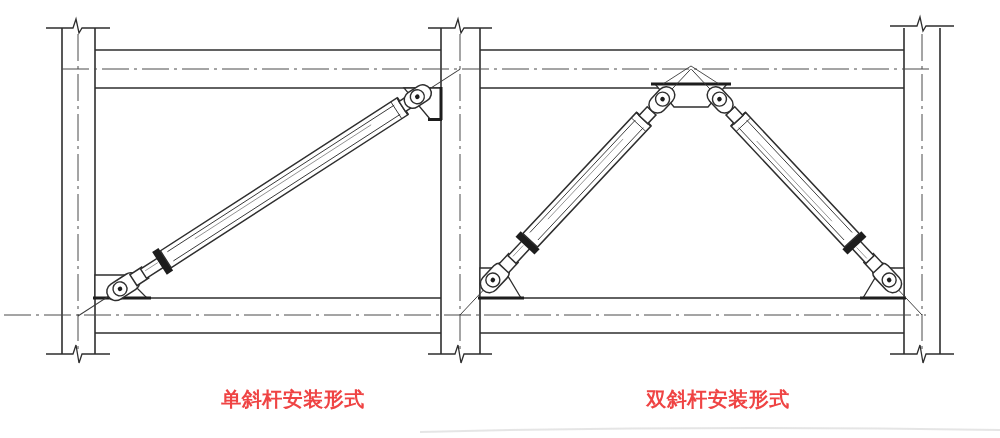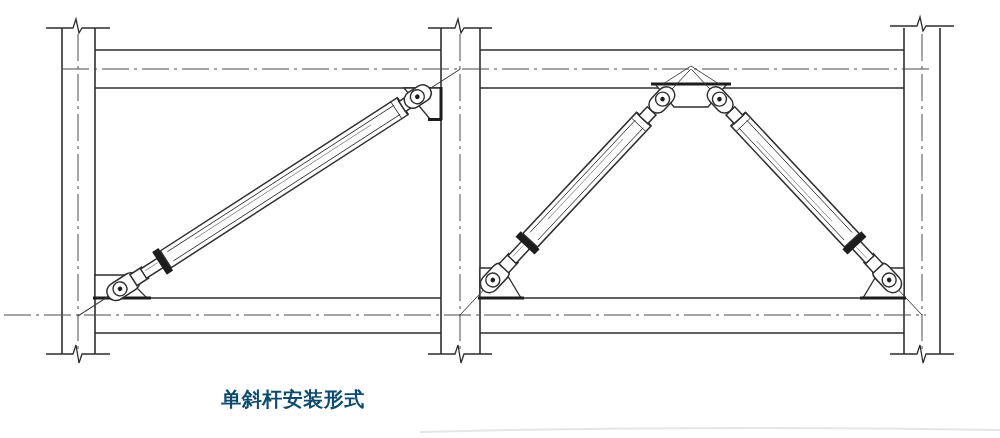--- a/index.html
+++ b/index.html
@@ -1,20 +1,20 @@
 <!DOCTYPE html>
 <html><head>
 <meta charset="utf-8">
 <style>
   html,body{margin:0;padding:0;background:#ffffff;}
   #stage{position:relative;width:1000px;height:438px;background:#ffffff;overflow:hidden;
          font-family:"Liberation Sans", sans-serif;}
   svg{position:absolute;left:0;top:0;}
   .caption{position:absolute;top:388px;transform:translateX(-50%);
-           font-size:20px;line-height:22px;font-weight:600;color:#0c4a6e;
+           font-size:20px;line-height:22px;font-weight:600;color:#ef4444;
            letter-spacing:0.5px;white-space:nowrap;}
   .cap-left{left:293px;}
   .cap-right{left:718px;}
   
   .ln{stroke:#2e2e2e;stroke-width:1.6;fill:none;}
   .thin{stroke:#3a3a3a;stroke-width:0.9;fill:none;}
   .cl{stroke:#4a4a4a;stroke-width:1;fill:none;stroke-dasharray:27 5 3 5;}
   .brk{stroke:#2e2e2e;stroke-width:1.3;fill:none;}
   .gus{fill:#ffffff;stroke:#2e2e2e;stroke-width:1.3;}
   .weld{stroke:#1d1d1d;stroke-width:3;fill:none;}
@@ -145,13 +145,14 @@
   </g>
 
   <use href="#braceL" transform="translate(78,316) rotate(-32.87)"></use>
   <use href="#braceR" transform="translate(460,315) rotate(-46.82)"></use>
   <use href="#braceR" transform="translate(922,315) rotate(-133.18)"></use>
 
   <path d="M420,432 Q700,425 1000,430" stroke="#d4d4d4" stroke-width="2" fill="none" opacity="0.6"></path>
 </svg>
 
   <div class="caption cap-left">单斜杆安装形式</div>
+  <div class="caption cap-right">双斜杆安装形式</div>
 </div>
 
 </body></html>

